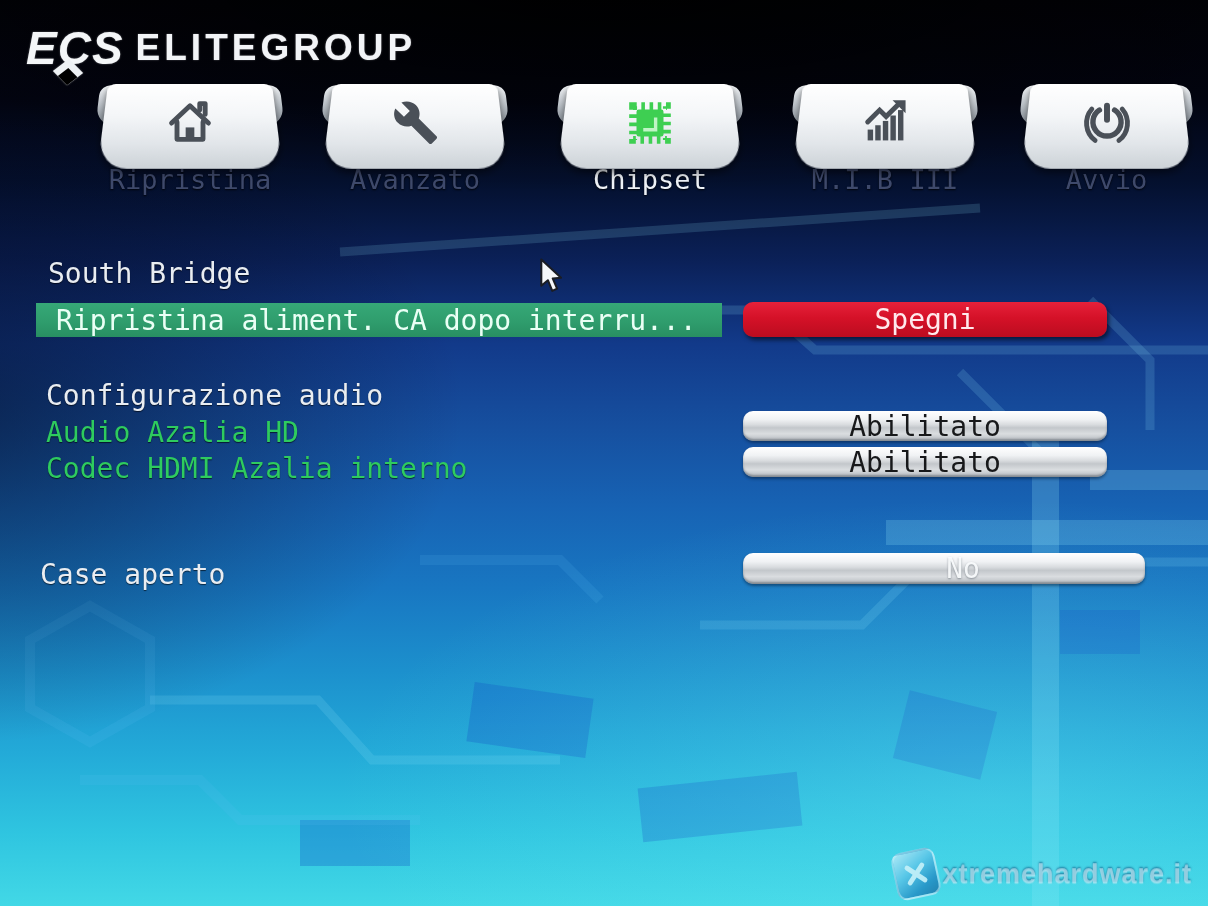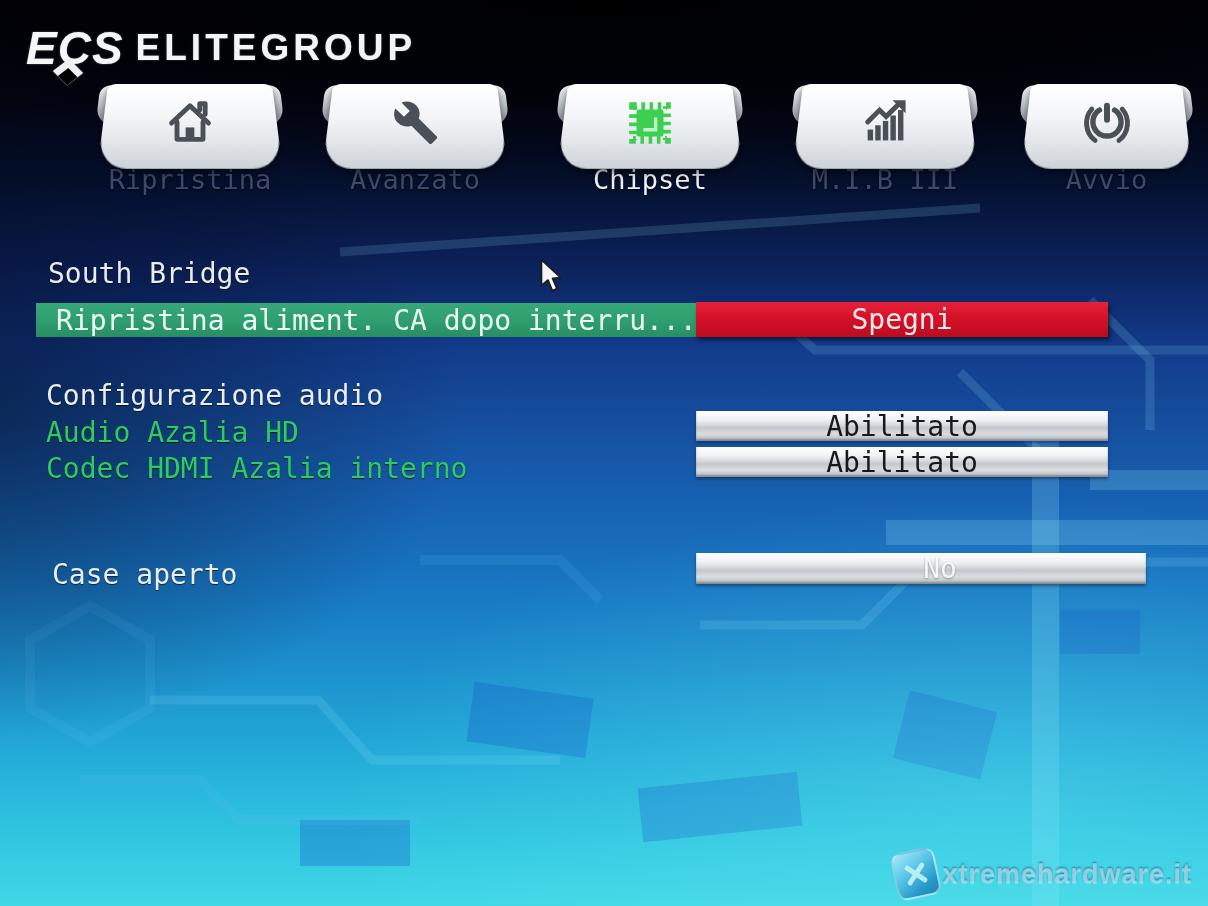--- a/index.html
+++ b/index.html
@@ -56,22 +56,22 @@
   
   .txt{position:absolute;font-size:28px;white-space:pre;}
   .txt.white{color:#e9edf2;text-shadow:0 1px 1px rgba(0,0,0,.6);}
   .txt.green{color:#2ecb5f;text-shadow:0 1px 1px rgba(0,0,0,.6);}
 
   .sel-bar{position:absolute;left:36px;top:303px;width:686px;height:34px;
     background:linear-gradient(180deg,#36a877 0%,#2f9d6d 55%,#288f62 100%);
     display:flex;align-items:center;cursor:pointer;}
   .sel-bar span{margin-left:20px;font-size:28px;color:#eafff5;}
 
-  .val-btn{position:absolute;left:696px;width:412px;display:flex;align-items:center;
-    justify-content:center;font-size:28px;cursor:pointer;}
+  .val-btn{position:absolute;left:743px;width:364px;display:flex;align-items:center;
+    justify-content:center;font-size:28px;cursor:pointer;border-radius:10px;}
   .val-btn.red{top:302px;height:35px;color:#ffe9ec;
     background:linear-gradient(180deg,#e6213a 0%,#d51128 45%,#bb0c1f 100%);
     box-shadow:2px 3px 4px rgba(0,0,0,.55);}
   .val-btn.metal{color:#17181a;
     background:linear-gradient(180deg,#ffffff 0%,#f0f2f4 28%,#d8dbde 46%,#c3c7cb 56%,#dadde0 76%,#b4b9be 100%);
     box-shadow:0 2px 3px rgba(0,20,40,.45), inset 0 -2px 2px rgba(70,80,90,.45);}
   .val-btn.metal.dim{color:rgba(252,254,255,.92);text-shadow:0 1px 2px rgba(120,128,135,.8);padding-left:38px;}
   #btn-audio1{top:411px;height:30px;}
   #btn-audio2{top:447px;height:30px;}
   #btn-case1{top:517px;height:31px;}
@@ -217,21 +217,21 @@
     <span>Ripristina aliment. CA dopo interru...</span>
   </div>
   <div class="val-btn red">Spegni</div>
 
   <div class="txt white" style="left:46px;top:379px;">Configurazione audio</div>
   <div class="txt green" style="left:46px;top:416px;">Audio Azalia HD</div>
   <div class="txt green" style="left:46px;top:452px;">Codec HDMI Azalia interno</div>
   <div id="btn-audio1" class="val-btn metal">Abilitato</div>
   <div id="btn-audio2" class="val-btn metal">Abilitato</div>
 
-  <div class="txt white" style="left:52px;top:558px;">Case aperto</div>
+  <div class="txt white" style="left:40px;top:558px;">Case aperto</div>
   <div id="btn-case2" class="val-btn metal dim">No</div>
 
   <div class="cursor">
     <svg width="30" height="38" viewBox="0 0 20 26">
       <path d="M2 1 L2 19 L6.5 15.2 L9.5 22.5 L12.8 21 L9.8 14 L15.5 13.5 Z" fill="#f5f7f9" stroke="#1a1d24" stroke-width="1.4" stroke-linejoin="round"></path>
     </svg>
   </div>
 
   <div class="watermark">
     <div class="wm-badge">

